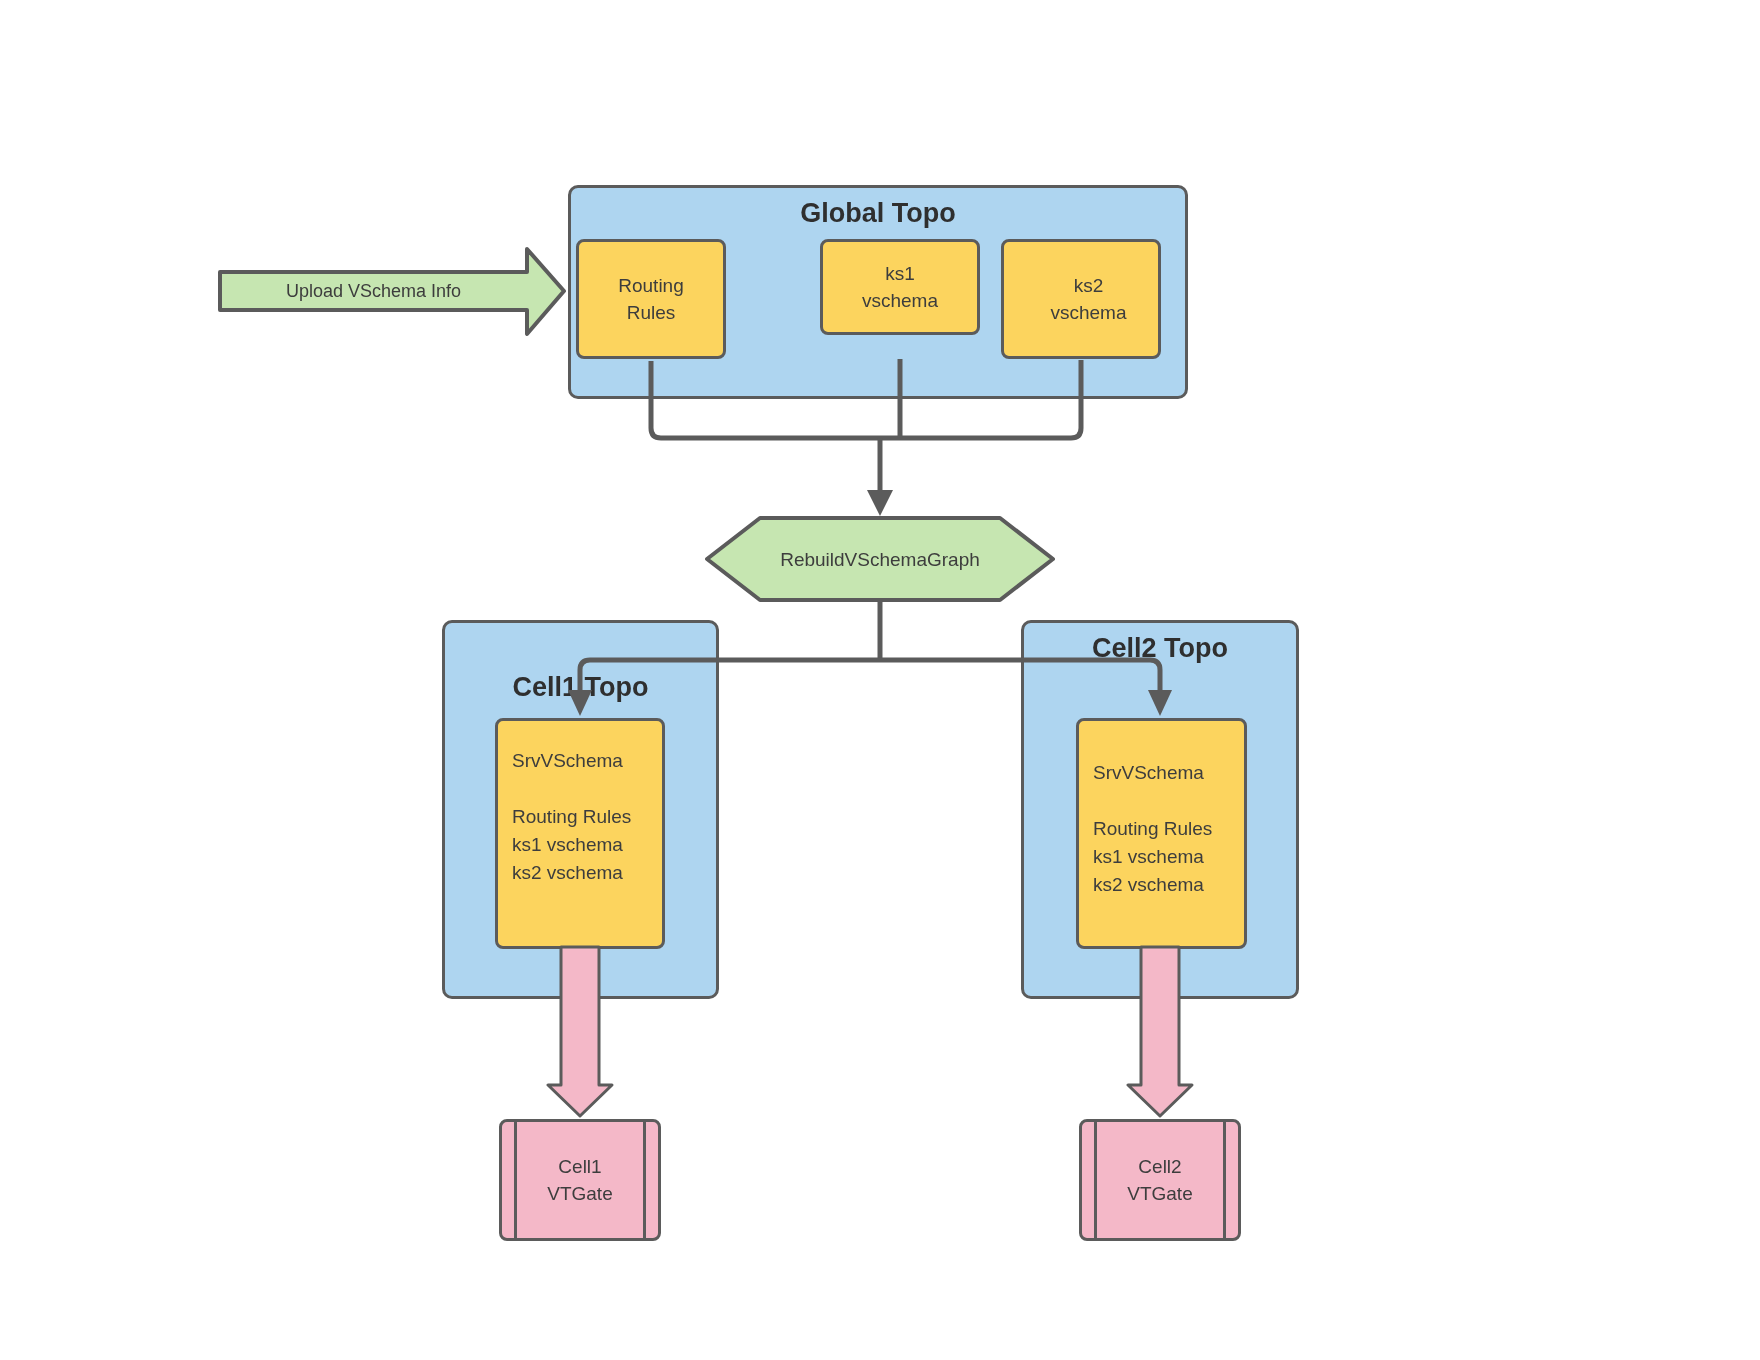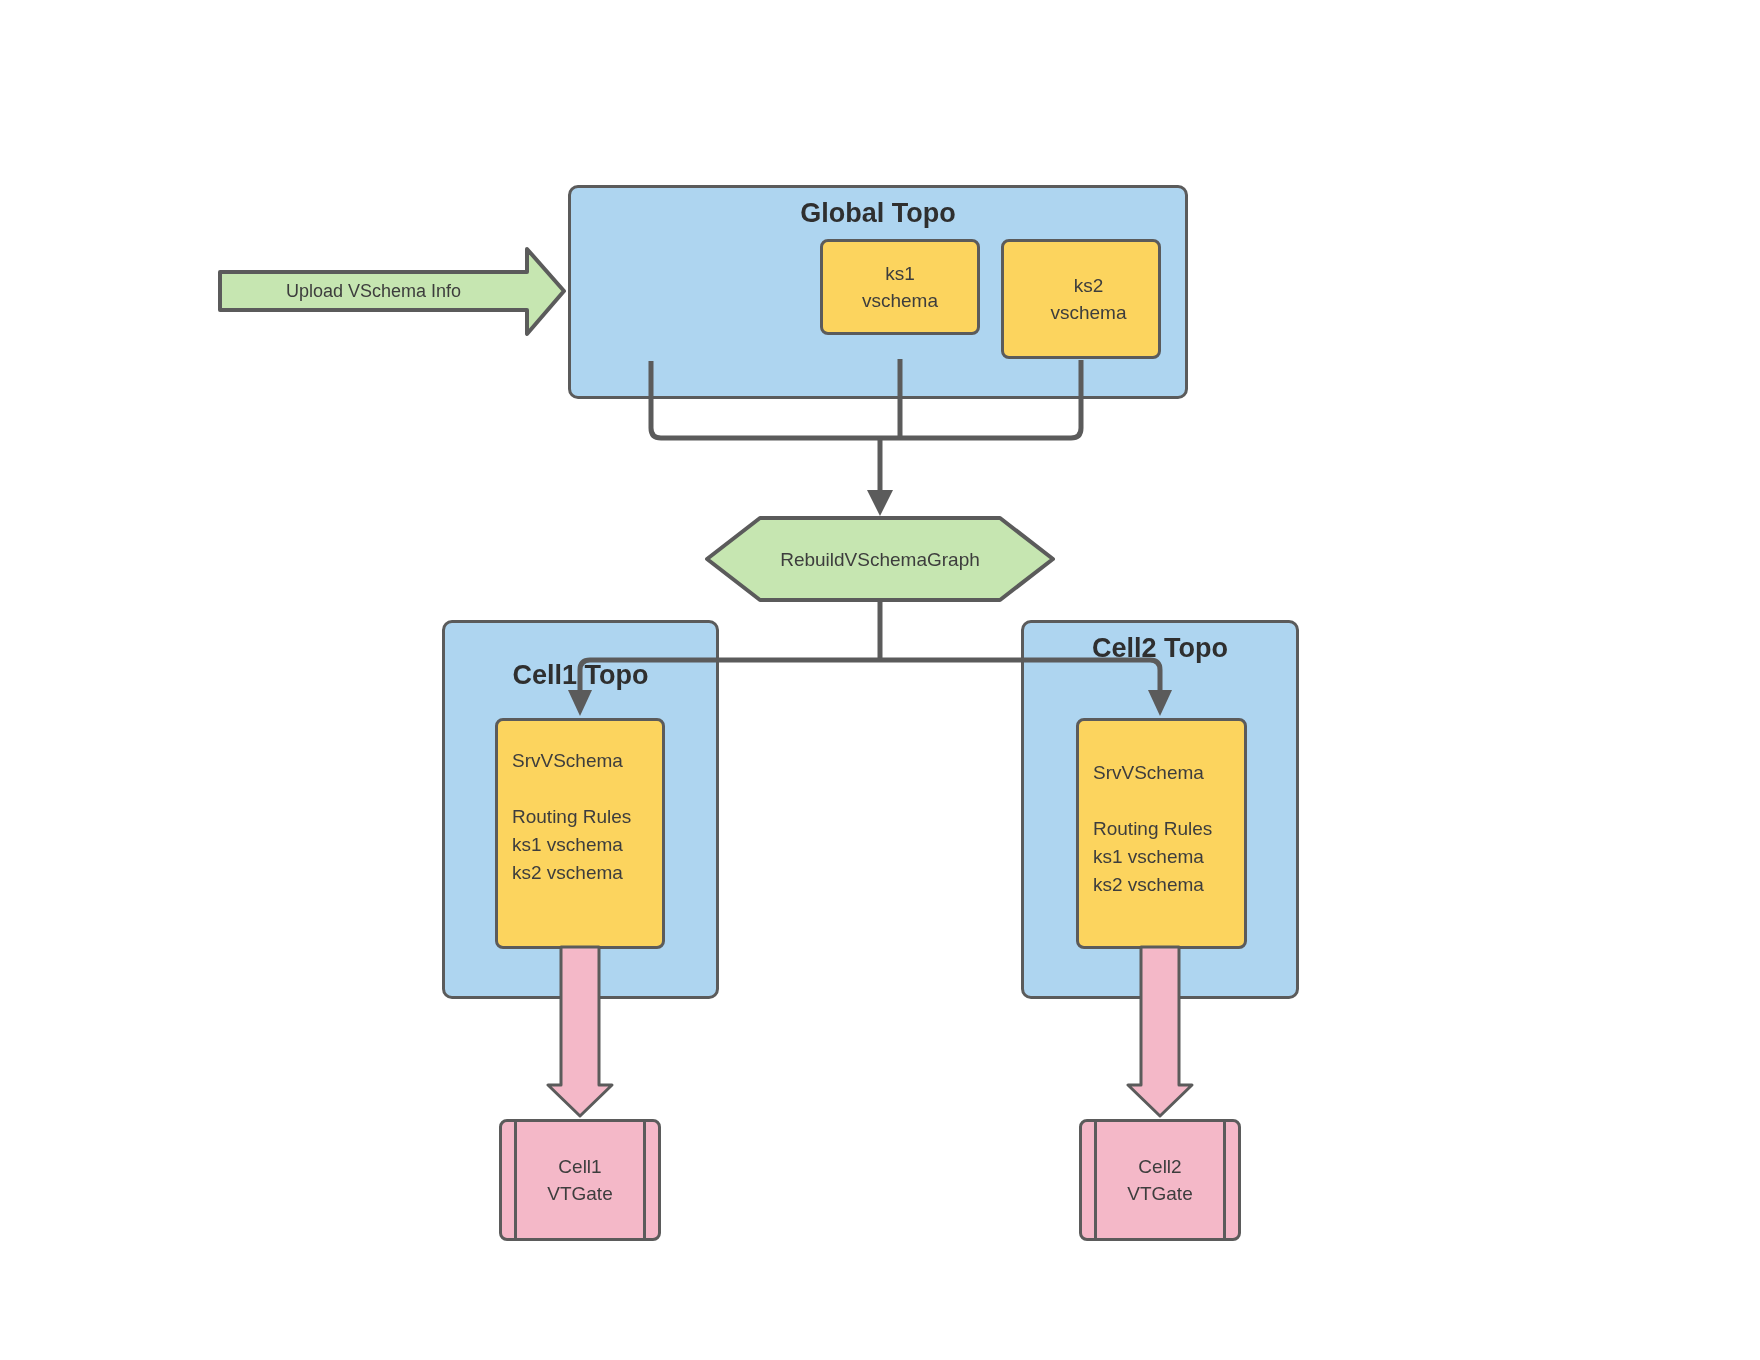--- a/index.html
+++ b/index.html
@@ -35,37 +35,43 @@
 </style>
 </head>
 <body>
 
 <div class="canvas">
 
   <div class="box blue-box" style="left:568px;top:185px;width:620px;height:214px;">
     <div class="box-title" style="top:10px;">Global Topo</div>
   </div>
 
+  <div class="box yellow-box" style="left:576px;top:239px;width:150px;height:120px;">
+    <div class="center-label" style="left:0;top:0;right:0;bottom:0;">
+      <div>Routing</div>
+      <div>Rules</div>
+    </div>
+  </div>
 
   <div class="box yellow-box" style="left:820px;top:239px;width:160px;height:96px;">
     <div class="center-label" style="left:0;top:0;right:0;bottom:0;">
       <div>ks1</div>
       <div>vschema</div>
     </div>
   </div>
 
   <div class="box yellow-box" style="left:1001px;top:239px;width:160px;height:120px;">
     <div class="center-label" style="left:0;top:0;right:0;bottom:0;padding-left:15px;">
       <div>ks2</div>
       <div>vschema</div>
     </div>
   </div>
 
   <div class="box blue-box" style="left:442px;top:620px;width:277px;height:379px;">
-    <div class="box-title" style="top:10px;margin-top:27px;">Cell1 Topo</div>
+    <div class="box-title" style="top:22px;margin-top:27px;">Cell1 Topo</div>
   </div>
   <div class="box yellow-box" style="left:495px;top:718px;width:170px;height:231px;">
     <div class="srv-text srv-pad1" style="left:0;top:0;right:0;bottom:0;">
       <div class="srv-line">SrvVSchema</div>
       <div class="srv-line"></div>
       <div class="srv-line">Routing Rules</div>
       <div class="srv-line">ks1 vschema</div>
       <div class="srv-line">ks2 vschema</div>
     </div>
   </div>

